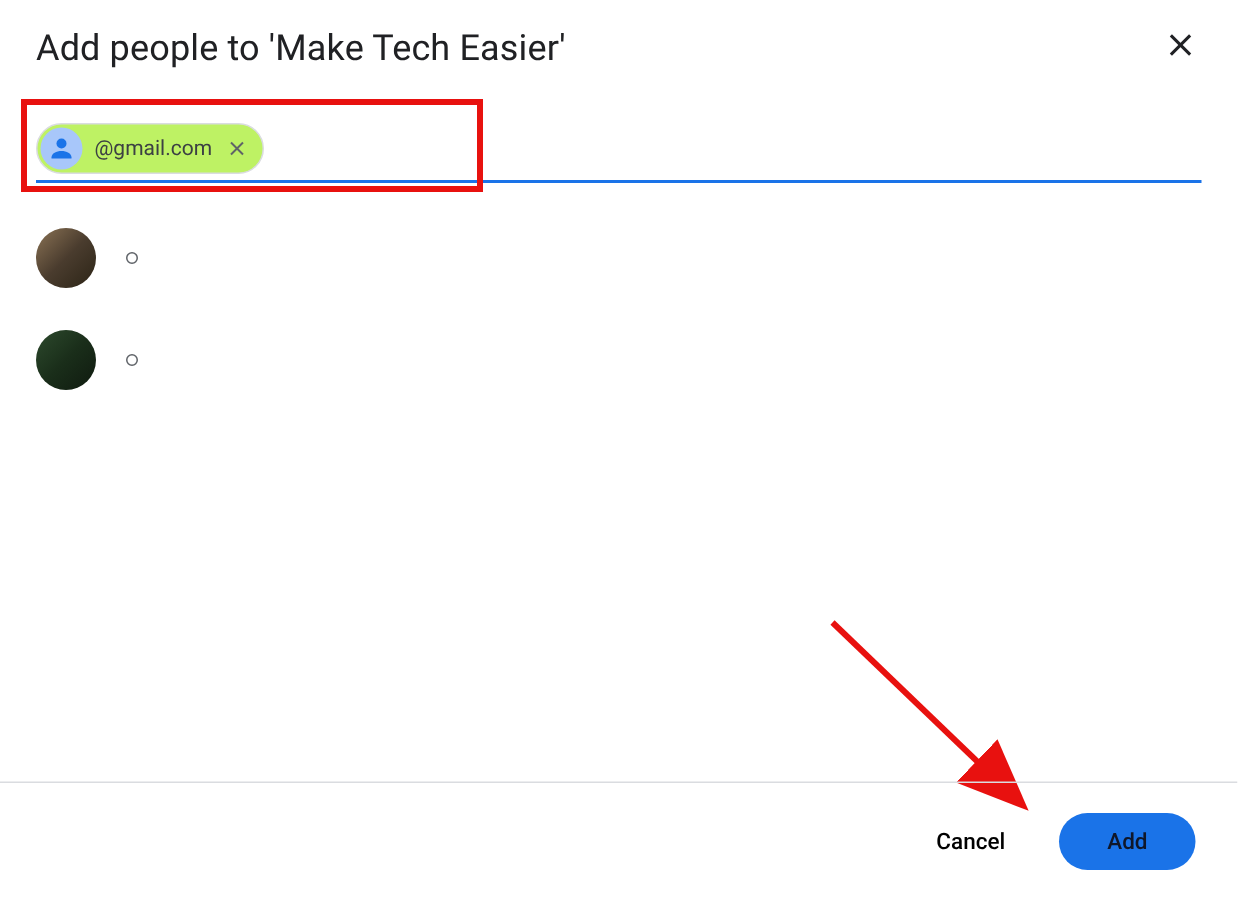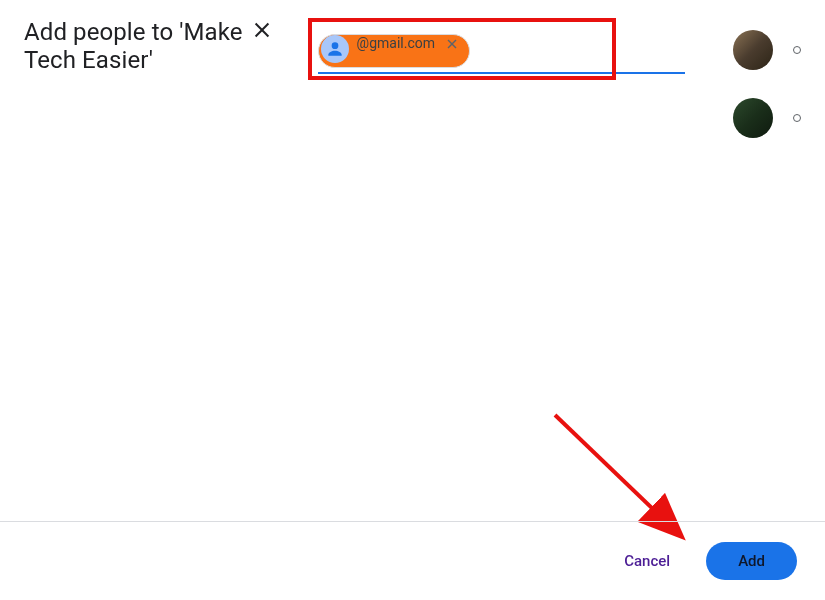--- a/index.html
+++ b/index.html
@@ -12,21 +12,21 @@
       width: 825px;
       height: 600px;
       background: #fff;
       position: relative;
       overflow: hidden;
     }
     .dialog {
       width: 100%;
       height: 100%;
       display: flex;
-      flex-direction: row;
+      flex-direction: column;
     }
     .header {
       display: flex;
       align-items: flex-start;
       justify-content: space-between;
       padding: 18px 20px 0 24px;
     }
     .title {
       font-size: 24px;
       font-weight: 400;
@@ -55,22 +55,22 @@
     }
     .input-row {
       display: flex;
       align-items: center;
       border-bottom: 2px solid #1a73e8;
       padding: 6px 0 4px 0;
       min-height: 44px;
     }
     .chip {
       display: inline-flex;
-      align-items: flex-start;
-      background: #f97316;
+      align-items: center;
+      background: #bef264;
       border: 1px solid #dadce0;
       border-radius: 18px;
       height: 34px;
       padding: 0 8px 0 2px;
       margin-right: 8px;
     }
     .chip-avatar {
       width: 28px;
       height: 28px;
       border-radius: 50%;
@@ -156,21 +156,21 @@
       border-top: 1px solid #dadce0;
       padding: 20px 28px;
       display: flex;
       justify-content: flex-end;
       align-items: center;
       gap: 16px;
     }
     .cancel-btn {
       border: none;
       background: transparent;
-      color: #4c1d95;
+      color: #000000;
       font-size: 15px;
       font-weight: 500;
       padding: 10px 20px;
       cursor: pointer;
       border-radius: 20px;
       font-family: inherit;
     }
     .add-btn {
       border: none;
       background: #1a73e8;

